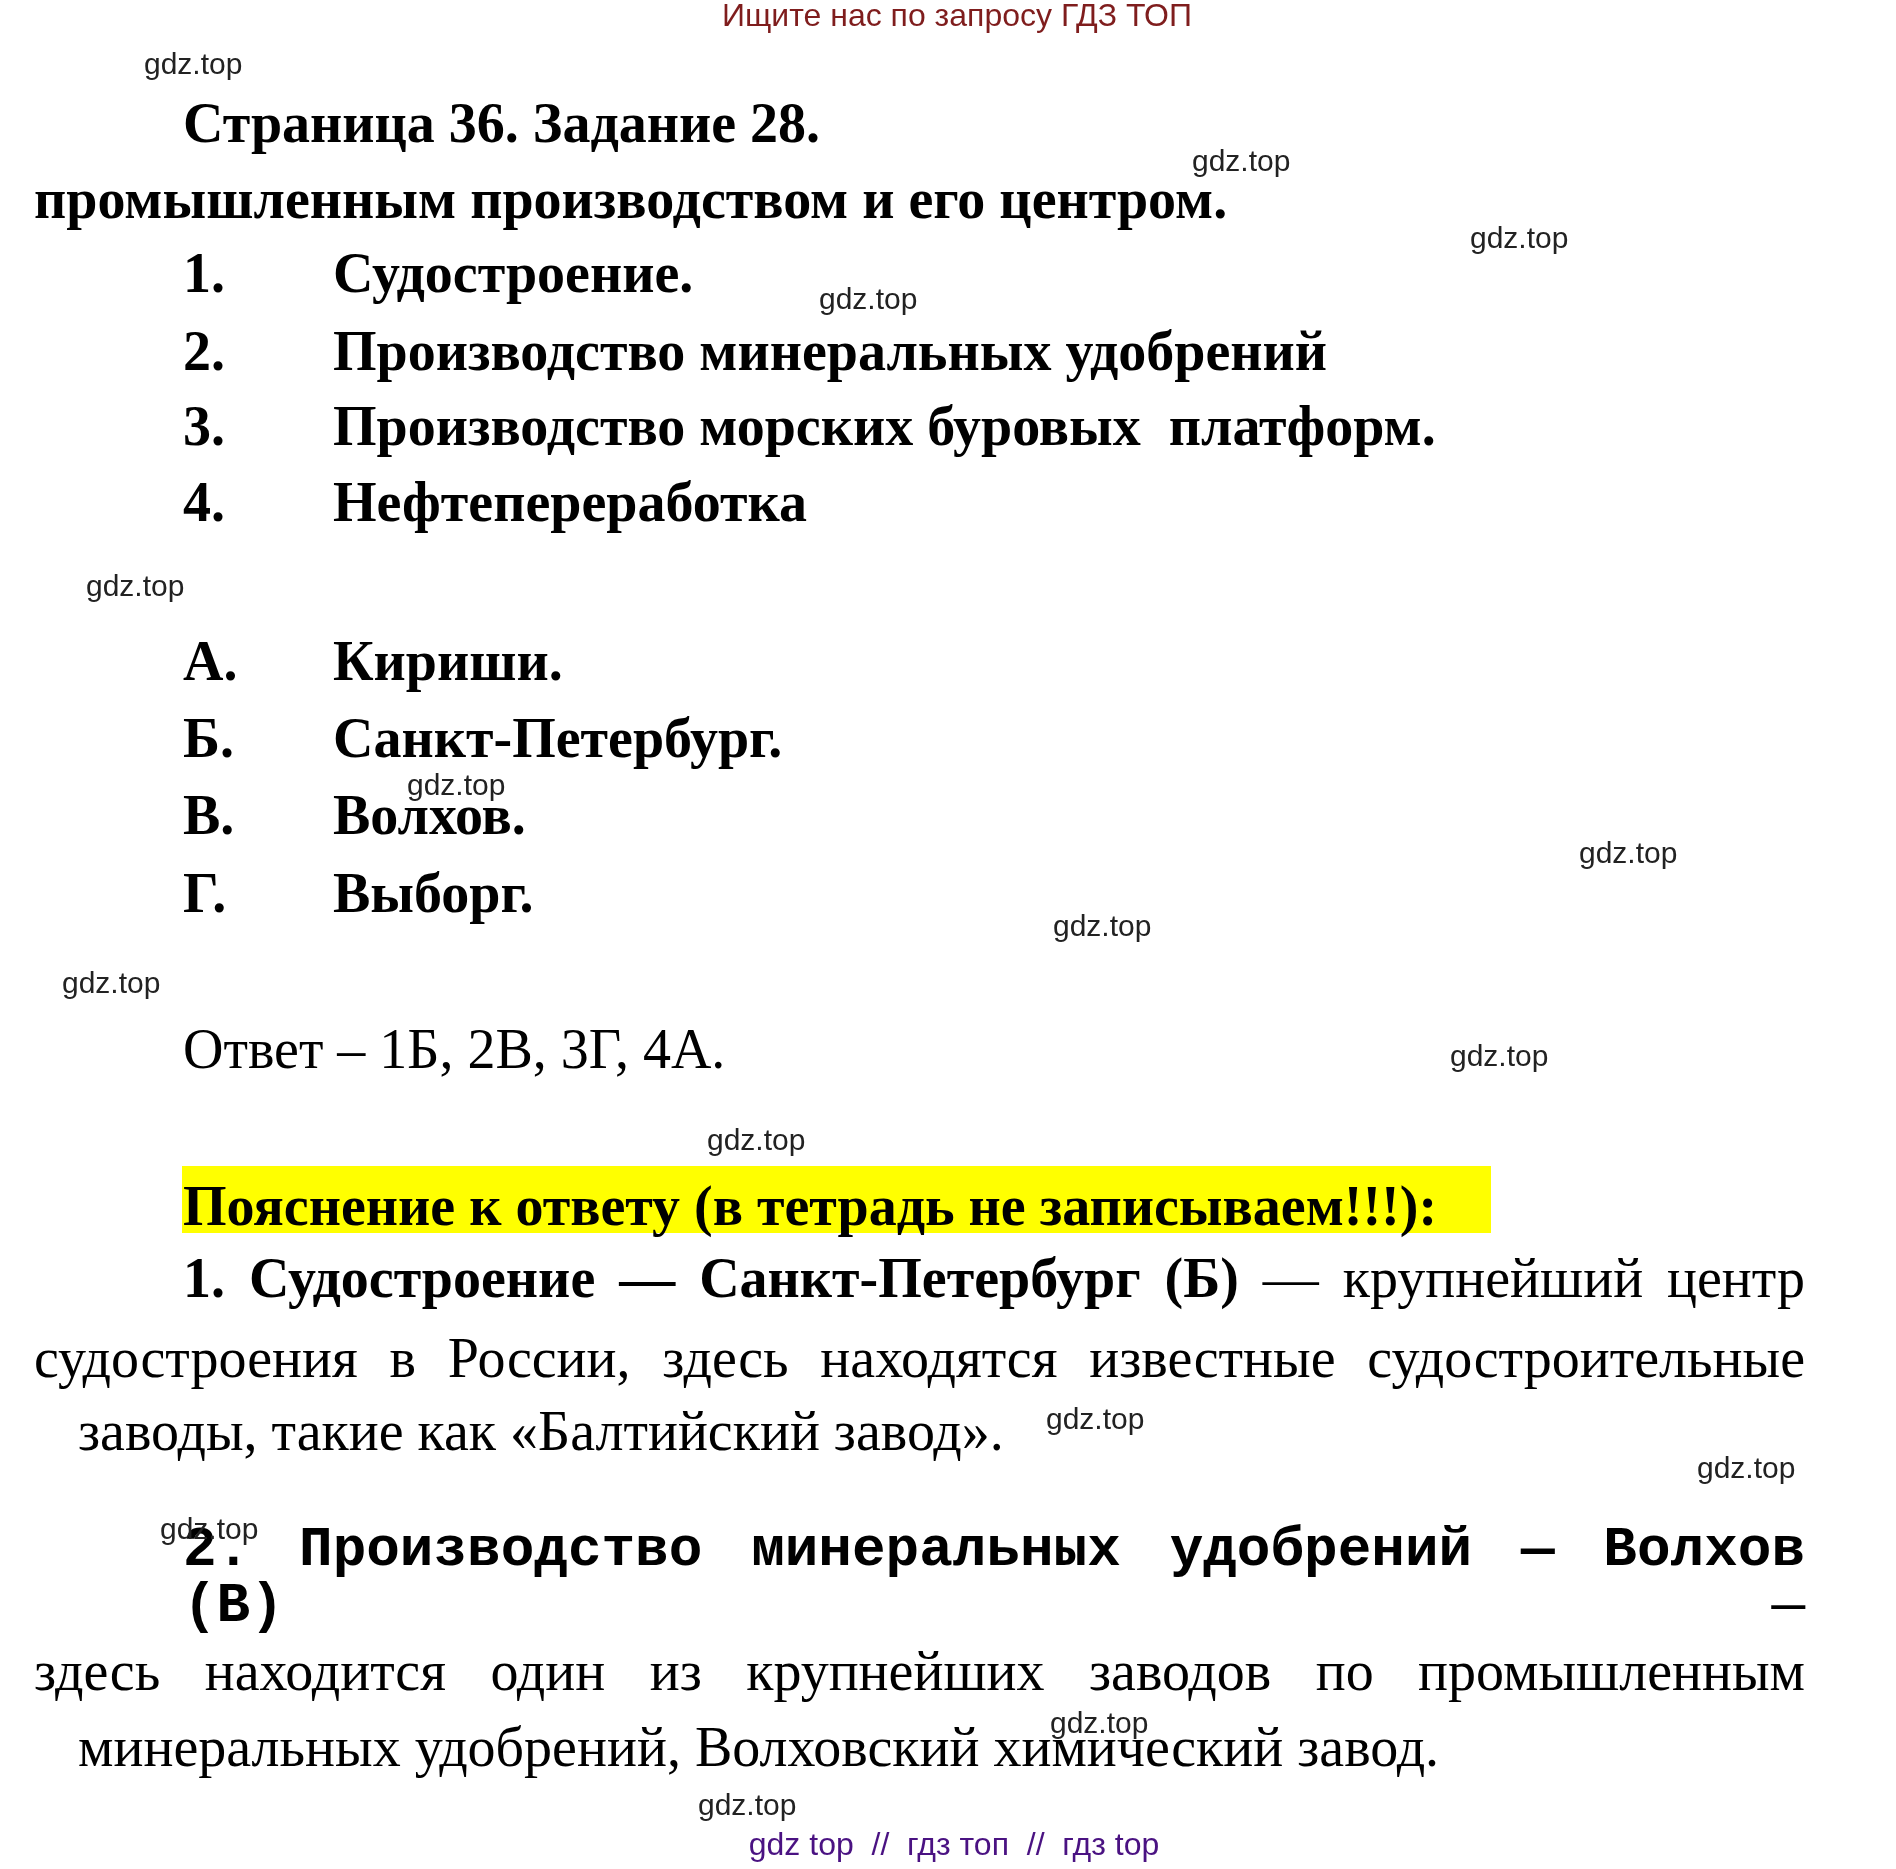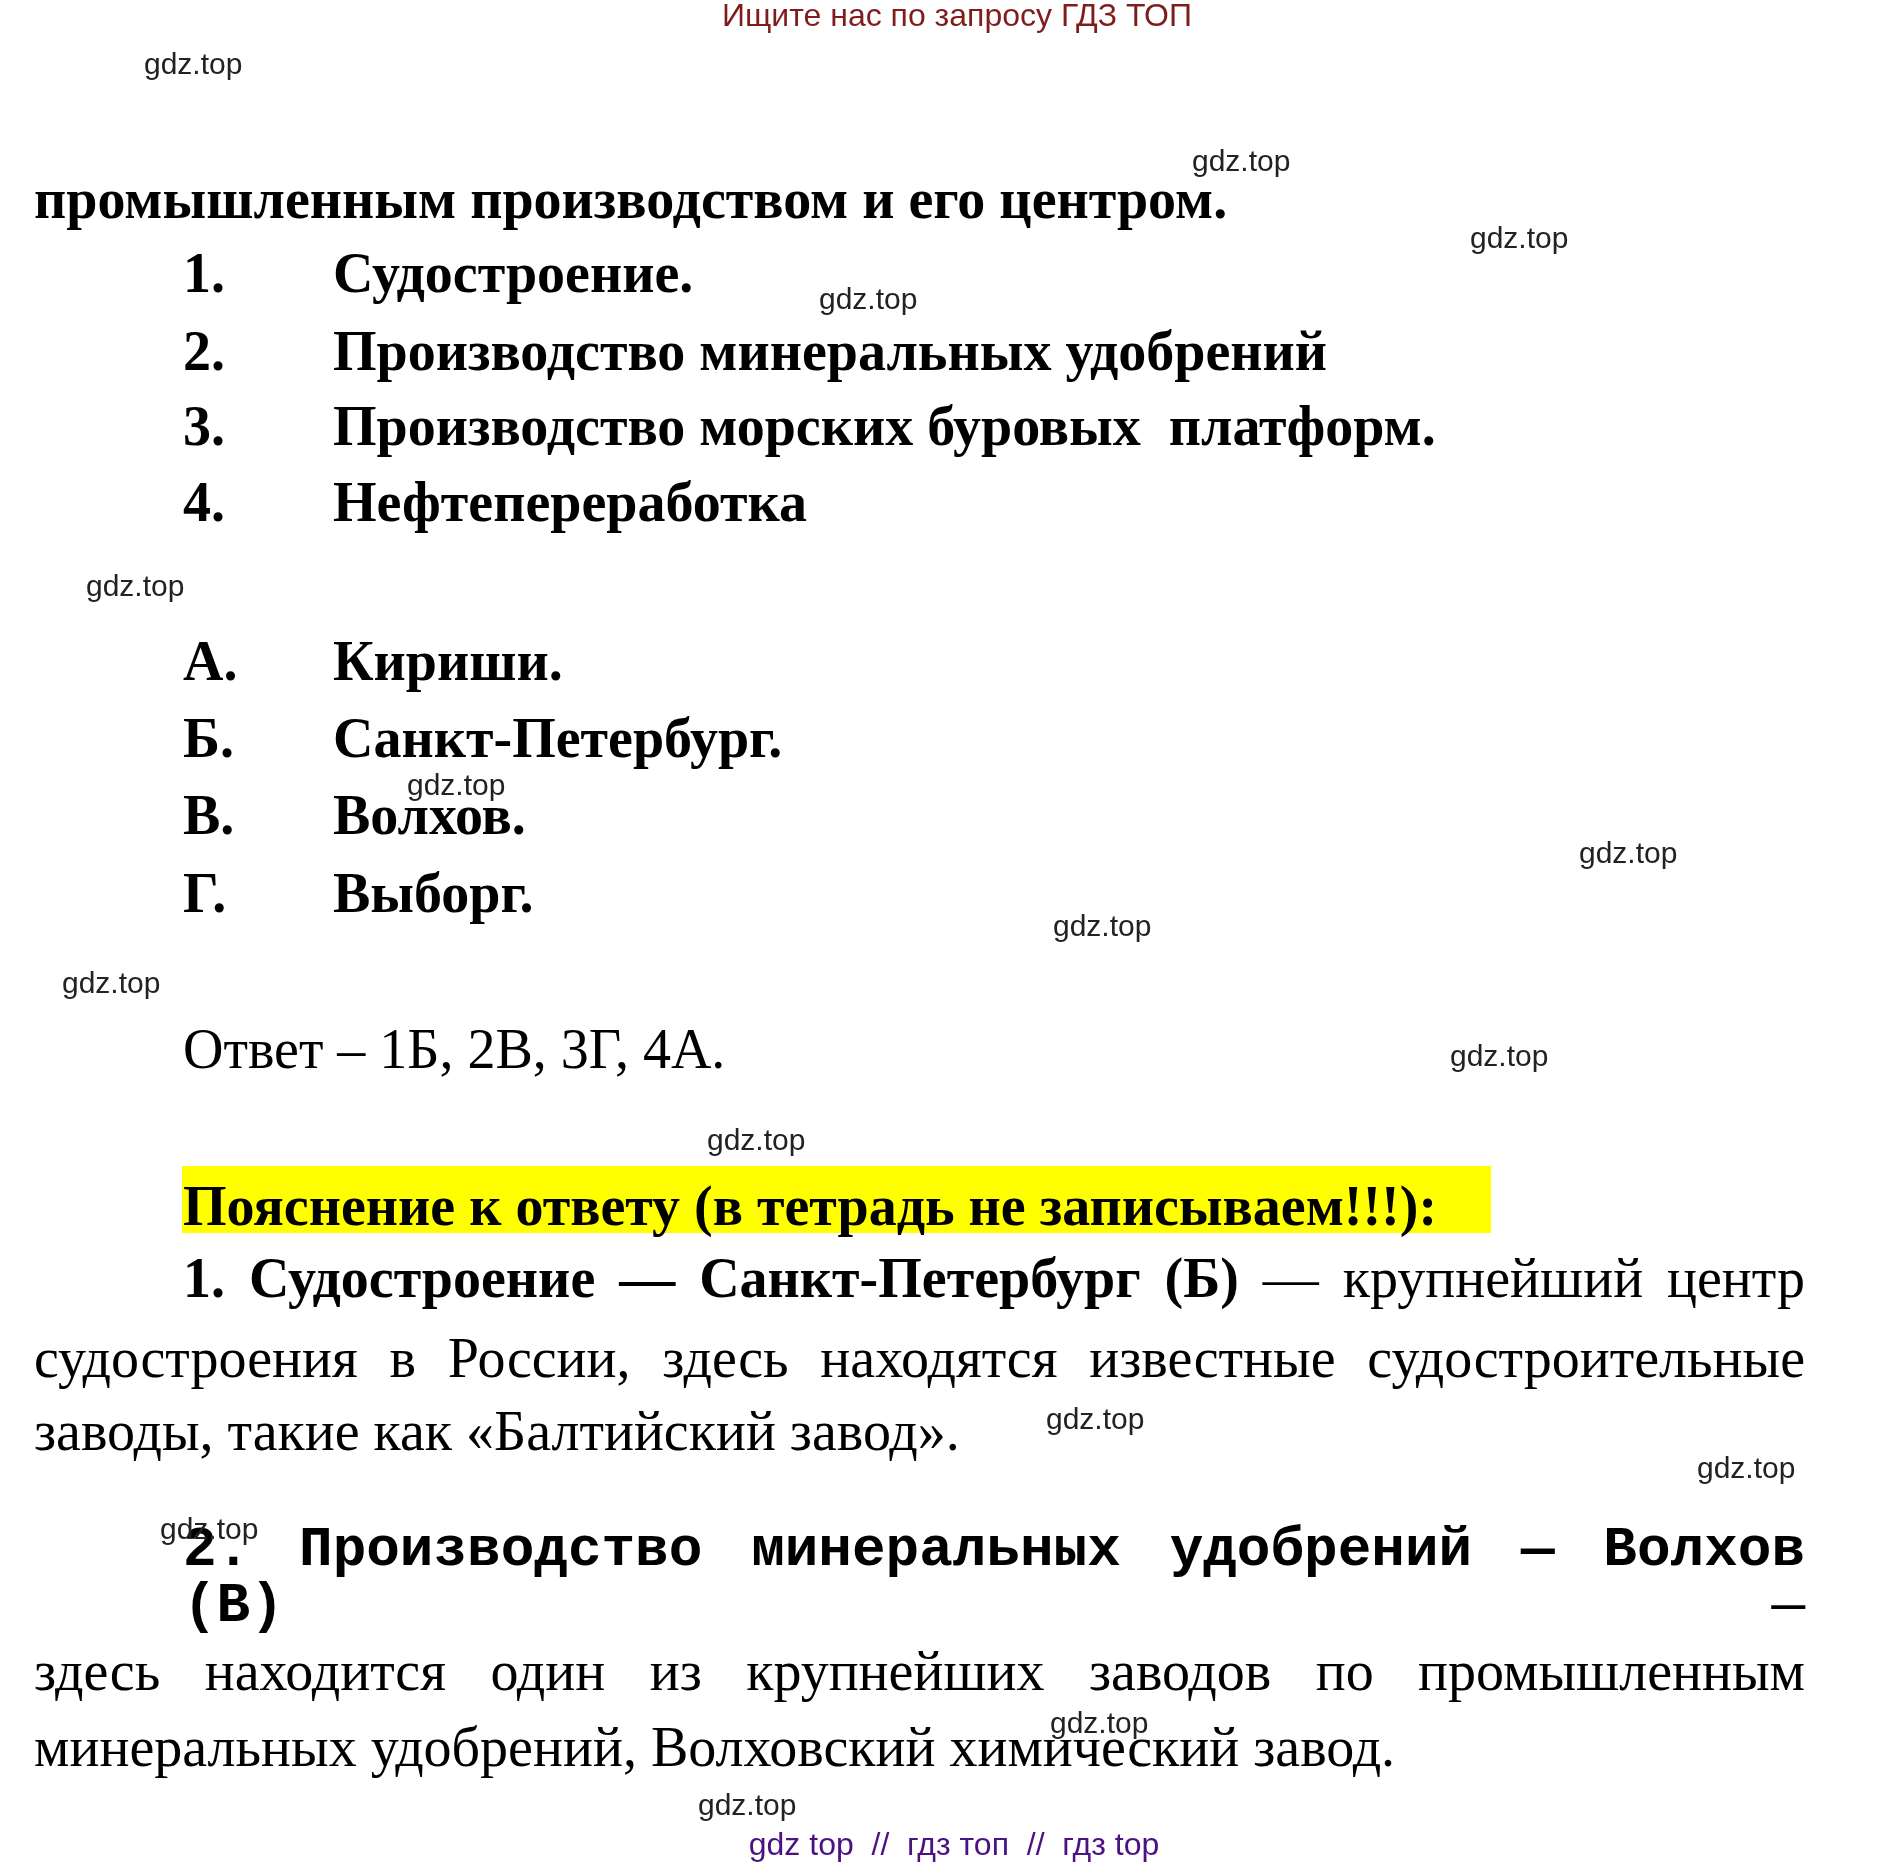--- a/index.html
+++ b/index.html
@@ -20,21 +20,21 @@
   .bold { font-weight: bold; }
   .regular { font-weight: normal; }
   .justified {
     left: 34px;
     width: 1771px;
     text-align: justify;
     text-align-last: justify;
     white-space: normal;
   }
   .justified.indent { left: 183px; width: 1622px; }
-  .justified.last { text-align-last: left; }
+  .justified.last { text-align-last: left; margin-left: 44px; }
   .num { position: absolute; left: 183px; }
   .item-text { position: absolute; left: 333px; }
   .watermark {
     position: absolute;
     font-family: "Liberation Sans", "DejaVu Sans", sans-serif;
     font-size: 30px;
     line-height: 1;
     color: #222222;
     white-space: nowrap;
   }
@@ -70,20 +70,21 @@
     width: 1309px;
     height: 67px;
   }
 </style>
 </head>
 <body>
 
 <div class="header-banner" style="color:#7f1d1d">Ищите нас по запросу ГДЗ ТОП</div>
 
 <div class="line bold" style="left:183px; top:95px; width:1622px; display:flex; justify-content:space-between;">
+  <span>Страница 36. Задание 28.</span>
 </div>
 <div class="line bold" style="left:34px; top:171px;">промышленным производством и его центром.</div>
 
 <div>
   <div class="line bold" style="left:0; top:245px; width:1896px;">
     <span class="num">1.</span>
     <span class="item-text">Судостроение.</span>
   </div>
   <div class="line bold" style="left:0; top:323px; width:1896px;">
     <span class="num">2.</span>

